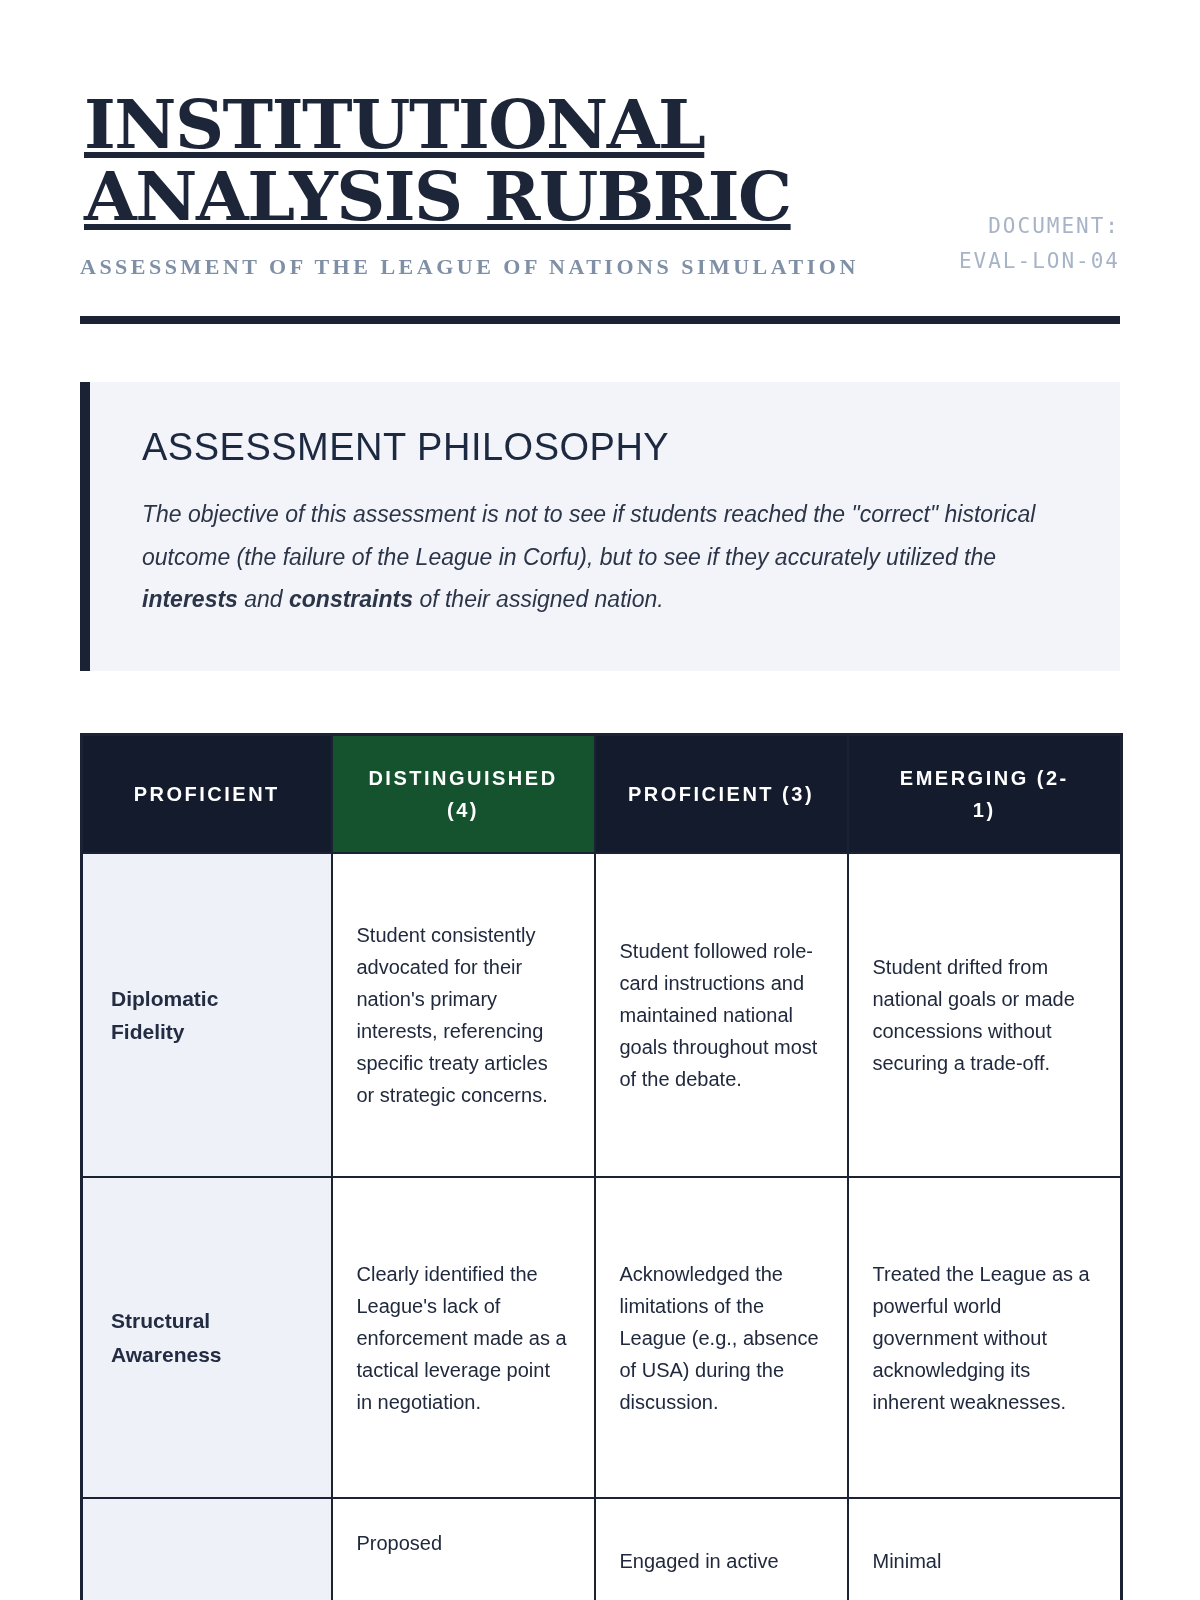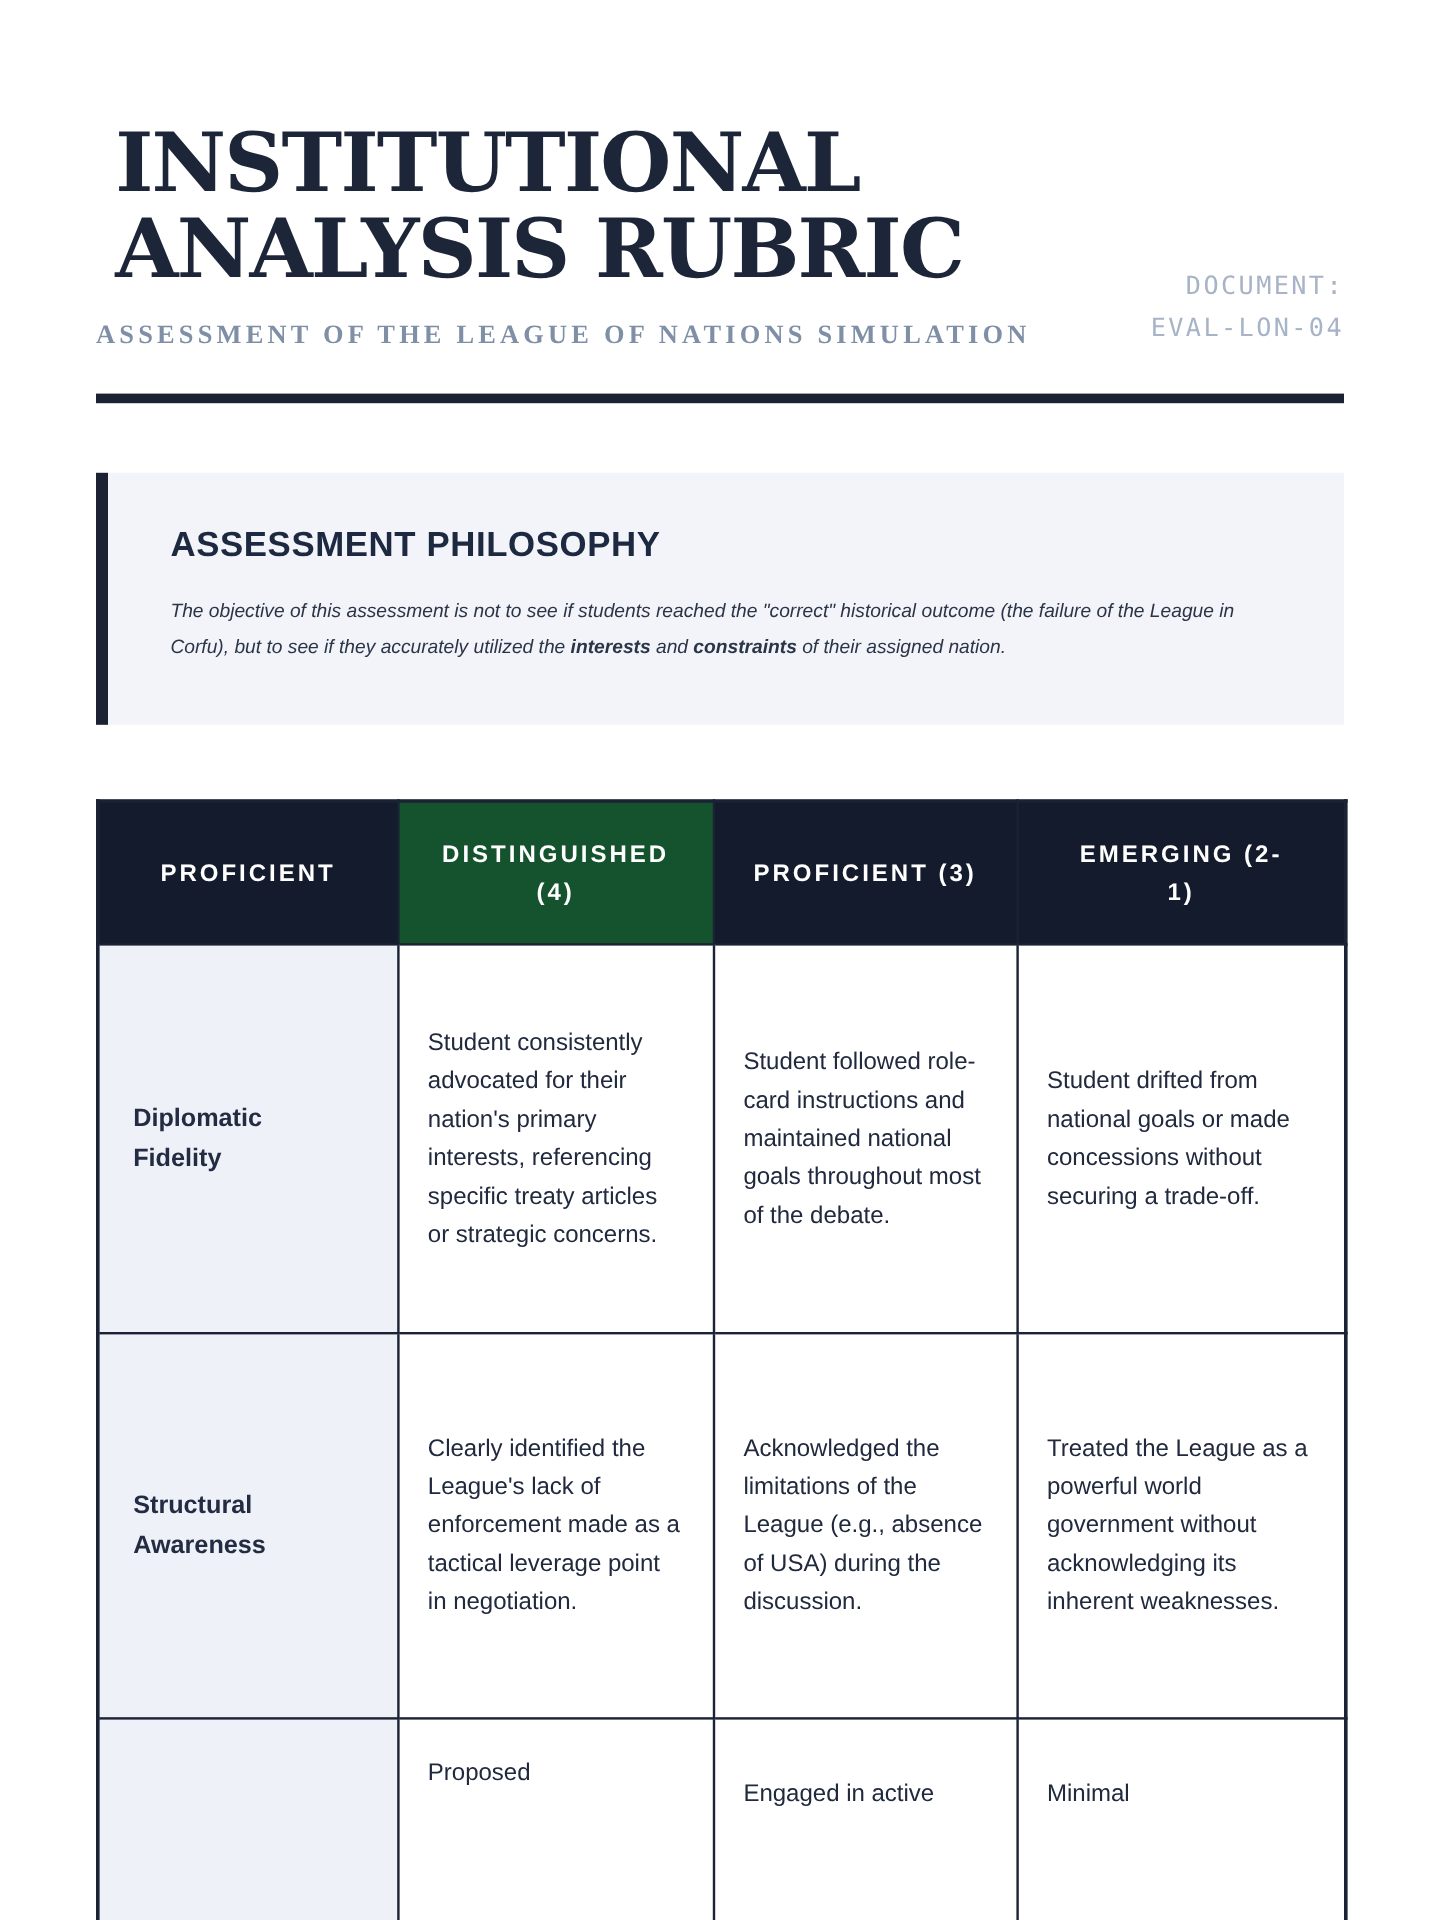--- a/index.html
+++ b/index.html
@@ -15,22 +15,23 @@
 
   
   .header-row { display: flex; justify-content: space-between; align-items: flex-end; }
   .page-title {
     font-family: "DejaVu Serif", serif;
     font-weight: 700;
     font-size: 68px;
     line-height: 1.06;
     letter-spacing: -1.5px;
     color: #1d2638;
-    margin: 16px;
+    margin: 4px;
     max-width: 820px;
+    text-decoration: underline;
   }
   .page-subtitle {
     margin-top: 22px;
     font-size: 22px;
     font-weight: bold;
     letter-spacing: 3.5px;
     color: #7e8fa6;
     white-space: nowrap;
     font-family: Liberation Serif, serif;
   }
@@ -47,29 +48,29 @@
   .divider { height: 8px; background: #1a2233; margin-top: 36px; }
 
   
   .panel {
     margin-top: 58px;
     background: #f2f4f9;
     border-left: 10px solid #1a2233;
     padding: 44px 60px 50px 52px;
   }
   .panel-heading {
-    font-size: 29px;
-    font-weight: bold;
+    font-size: 38px;
+    font-weight: normal;
     color: #1d2940;
     letter-spacing: 0.5px;
     margin: 0 0 24px 0;
   }
   .panel-body {
     font-style: italic;
-    font-size: 16px;
+    font-size: 23px;
     color: #2b3547;
     line-height: 1.85;
     margin: 0;
     max-width: 900px;
   }
   .panel-body strong { font-weight: bold; }
 
   
   .rubric {
     margin-top: 62px;

